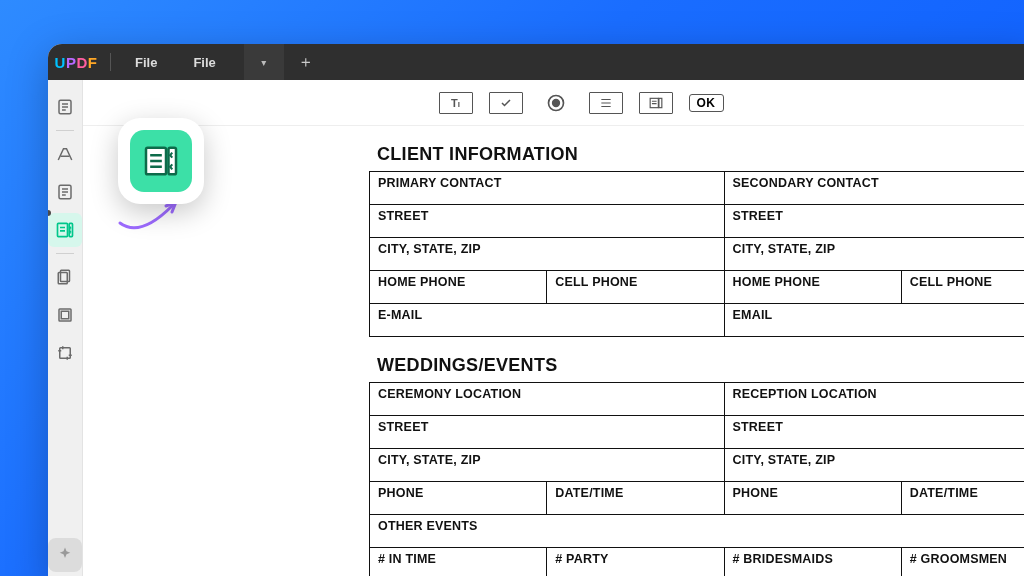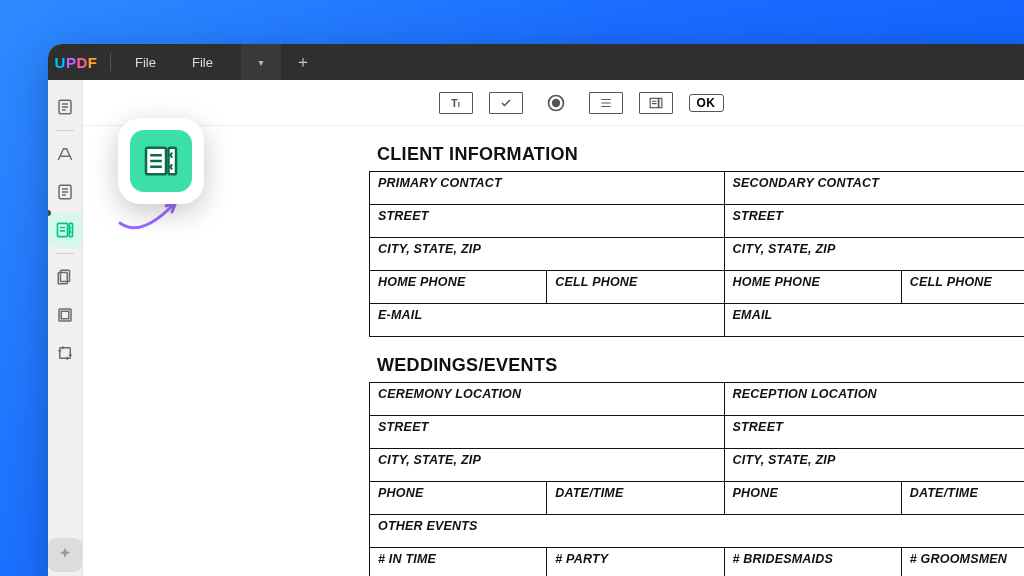--- a/index.html
+++ b/index.html
@@ -32,21 +32,21 @@
 }
 .logo {
   width: 56px; display: flex; align-items: center; justify-content: center;
   font-weight: 700; font-size: 15px; letter-spacing: .5px;
 }
 .logo span:nth-child(1){color:#00c2ff}
 .logo span:nth-child(2){color:#b868ff}
 .logo span:nth-child(3){color:#ff5ea0}
 .logo span:nth-child(4){color:#ffa726}
 .menubar .divider { width:1px; height:18px; background:#555; margin:0 6px; }
-.menu-item { padding: 0 18px; cursor: pointer; }
+.menu-item { padding: 0 18px; cursor: pointer; font-weight: bold; }
 
 
 .tabstrip {
   display: flex; align-items: center; height: 36px;
 }
 .tab-dropdown {
   width: 40px; height: 36px; background:#3a3a3a;
   display:flex; align-items:center; justify-content:center; color:#bbb; font-size:10px;
 }
 .tab {
@@ -113,21 +113,21 @@
 .doc-scroll{ flex:1; overflow:hidden; }
 .doc { padding: 18px 0 0 0; }
 .section-title{
   font-weight:800; font-size:18px; letter-spacing:.3px; color:#111;
   margin: 0 0 6px 24px;
 }
 table.form{
   border-collapse:collapse; width: 710px; margin-left:16px; table-layout:fixed;
 }
 table.form td{
-  border:1px solid #111; padding:4px 8px 14px 8px; vertical-align:top;font-style:italic;
+  border:1px solid #111; padding:4px 8px 14px 8px; vertical-align:top;
 }
 table.form td .lbl{
   font-weight:800; font-size:12.5px; letter-spacing:.2px; color:#111;
 }
 .sec2{ margin-top:18px;}
 .sec2 .section-title{ margin-bottom:6px;}
 </style>
 </head>
 <body>
 

